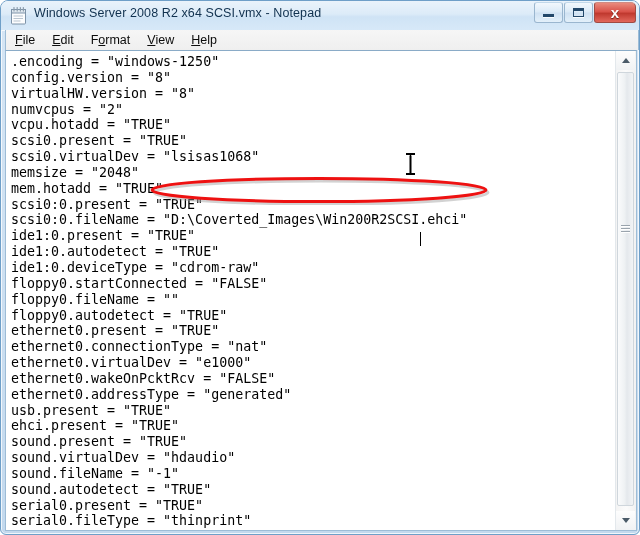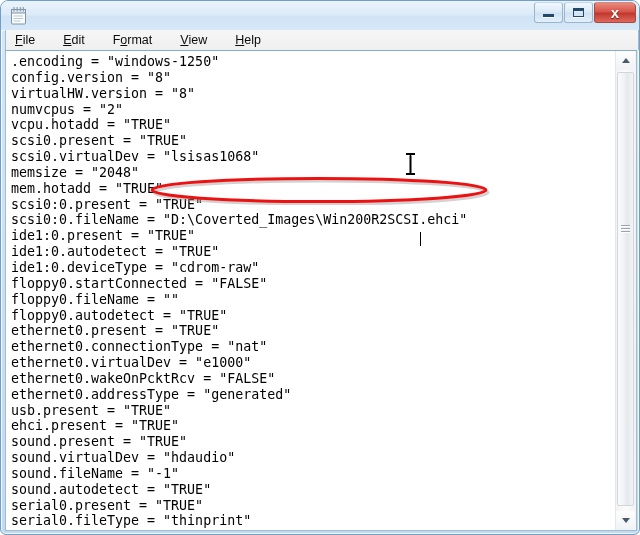--- a/index.html
+++ b/index.html
@@ -108,21 +108,21 @@
     height: 20px;
     background: #f0f0f0;
     border-left: 1px solid #9dbcd6;
     border-right: 1px solid #9dbcd6;
     background: linear-gradient(to bottom,#f6f6f6 0%,#efefef 100%);
   }
   #menubar-inner {
     position: absolute;
     left: 6px; top: 2px;
     display: flex;
-    gap: 22px;
+    gap: 11px;
   }
   .menu-item {
     font-size: 12.5px;
     color: #0c0c0c;
     padding: 1px 3px;
     white-space: nowrap;
     cursor: default;
   }
   .menu-item u { text-decoration: underline; }
 
@@ -260,20 +260,21 @@
           <line x1="13.4" y1="1.5" x2="13.4" y2="5"></line>
         </g>
         <g stroke="#b9c5d0" stroke-width="1">
           <line x1="3.5" y1="10" x2="13" y2="10"></line>
           <line x1="3.5" y1="12.5" x2="13" y2="12.5"></line>
           <line x1="3.5" y1="15" x2="10.5" y2="15"></line>
         </g>
       </svg>
     </span>
 
+    <span id="titlebar-text">Windows Server 2008 R2 x64 SCSI.vmx - Notepad</span>
 
     <div class="winbtn" id="btn-min">
       <span class="glyph"></span>
     </div>
     <div class="winbtn" id="btn-max">
       <span class="glyph"></span>
     </div>
     <div class="winbtn" id="btn-close">
       <span class="glyph">x</span>
     </div>

